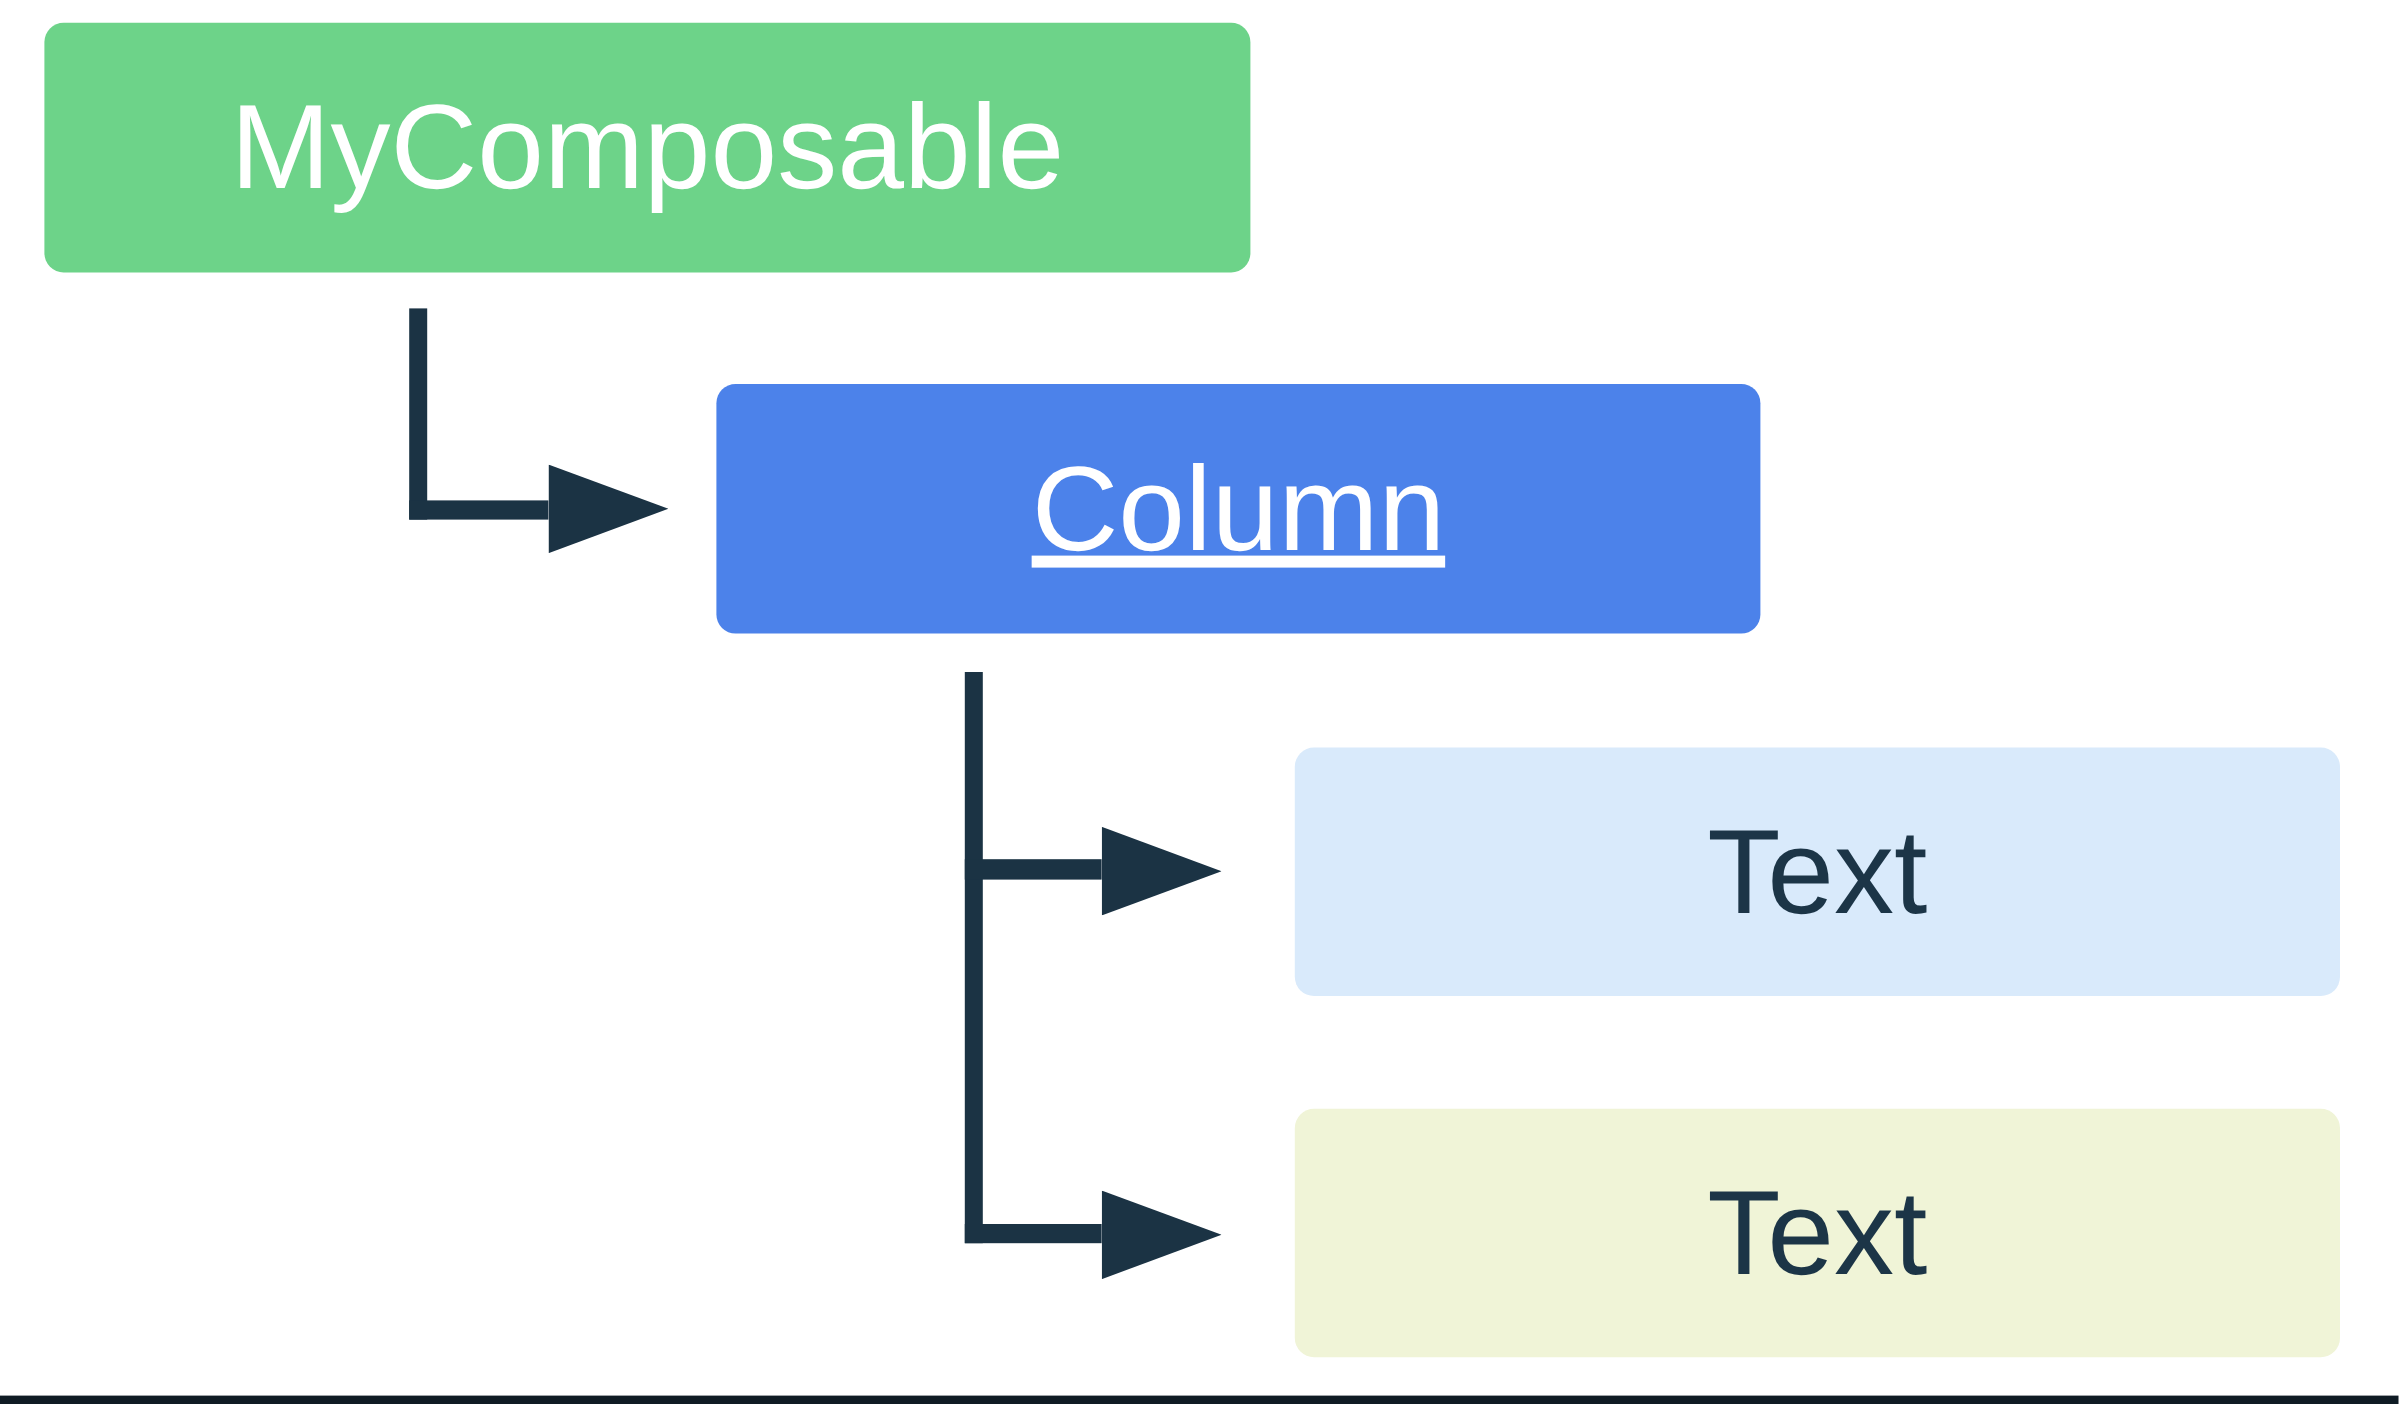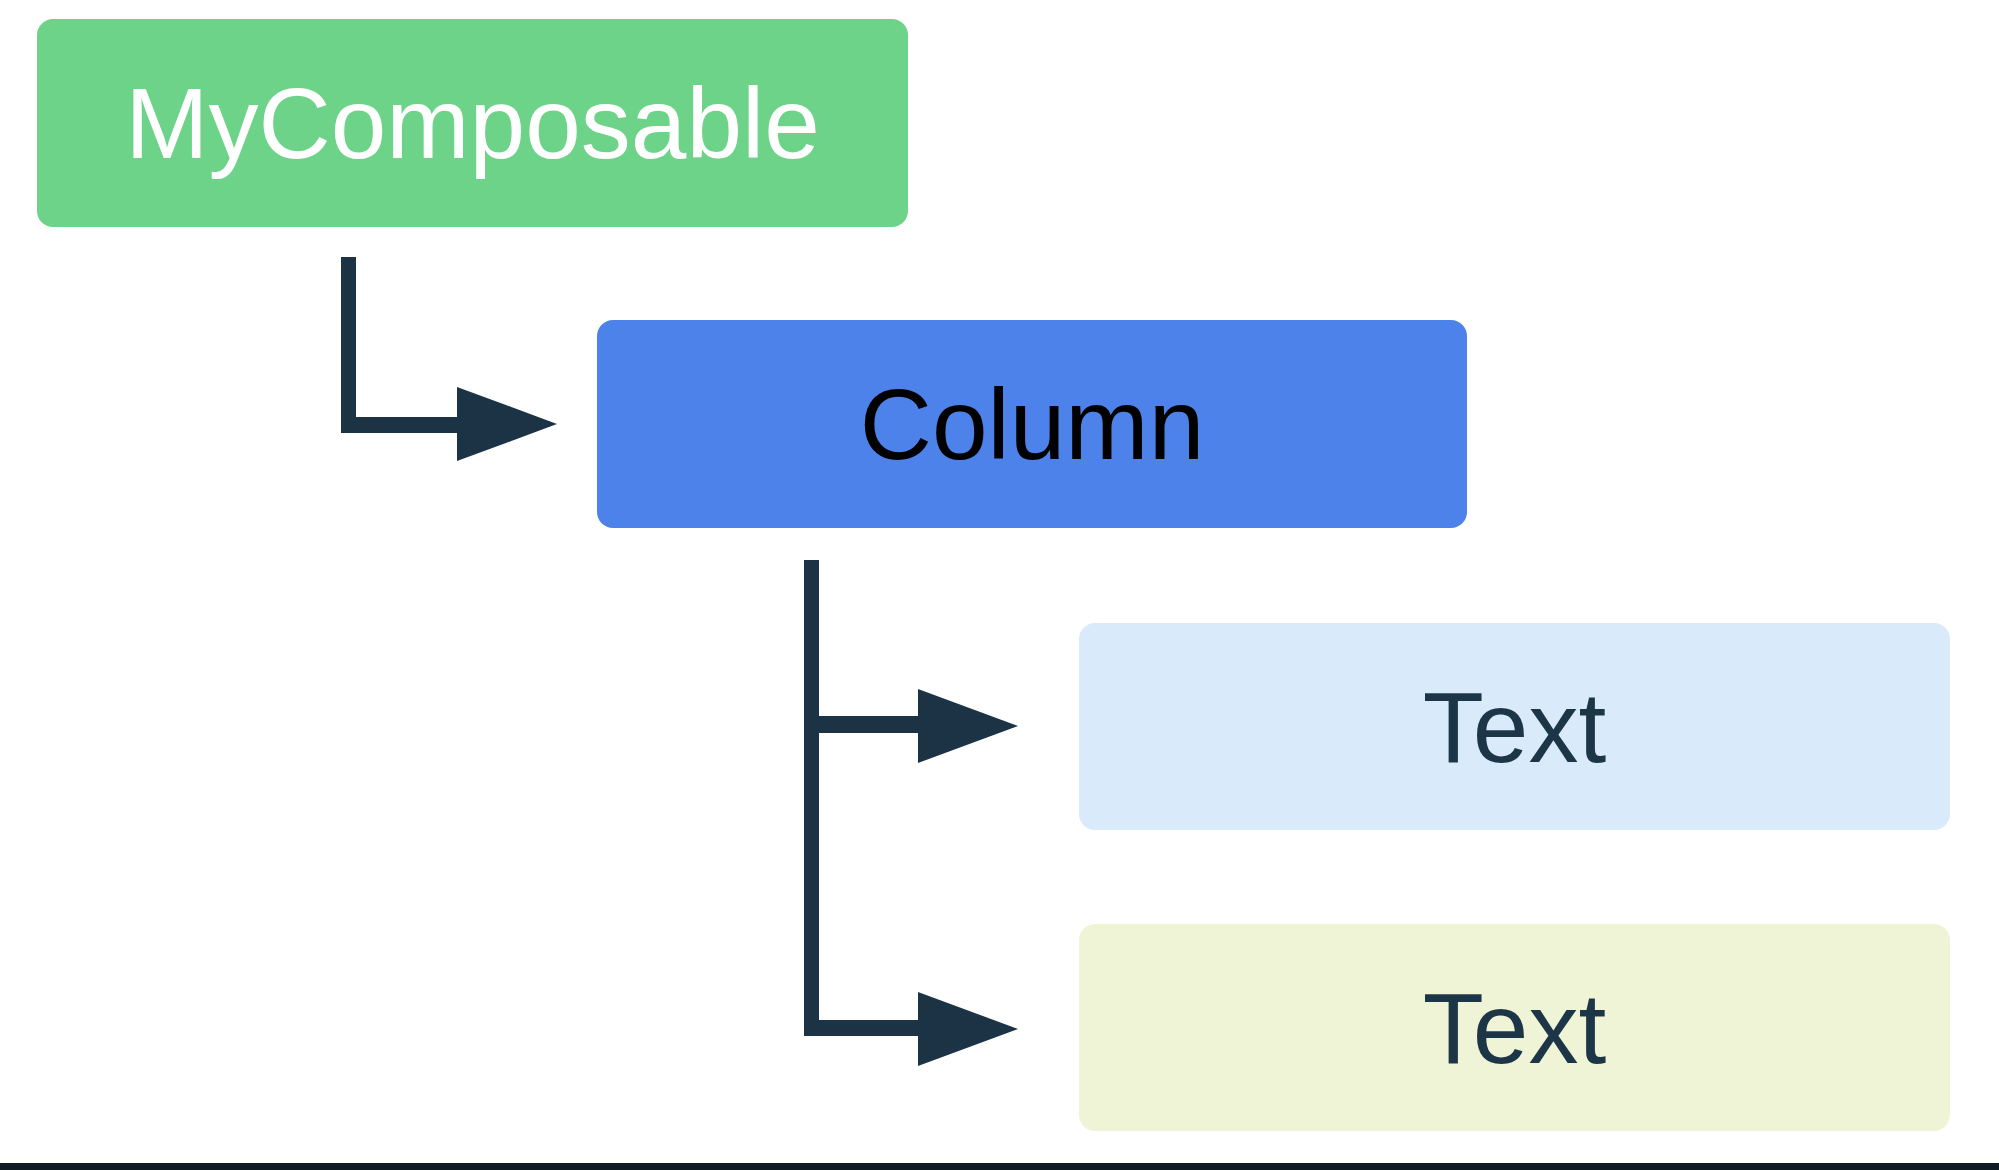--- a/index.html
+++ b/index.html
@@ -18,21 +18,21 @@
   .node {
     position: absolute;
     border-radius: 16px;
     display: flex;
     align-items: center;
     justify-content: center;
     font-size: 100px;
     line-height: 1;
     white-space: nowrap;
   }
-  .node-root     { left: 37px;   top: 19px;  width: 871px; height: 208px; }
+  .node-root     { left: 37px;   top: 19px;  width: 1005px; height: 208px; }
   .node-column   { left: 597px;  top: 320px; width: 870px; height: 208px; }
   .node-text1    { left: 1079px; top: 623px; width: 871px; height: 207px; }
   .node-text2    { left: 1079px; top: 924px; width: 871px; height: 207px; }
 
   .edge-seg {
     position: absolute;
   }
   
   .edgeA-v { left: 341px; top: 257px; width: 15px;  height: 176px; }
   .edgeA-h { left: 341px; top: 417px; width: 116px; height: 16px;  }
@@ -65,21 +65,21 @@
 <div id="stage">
 
   <div class="node node-root" style="background-color: rgb(109, 211, 137); color: rgb(255, 255, 255);">
     <span>MyComposable</span>
   </div>
 
   <div class="edge-seg edgeA-v" style="background-color: rgb(27, 51, 68);"></div>
   <div class="edge-seg edgeA-h" style="background-color: rgb(27, 51, 68);"></div>
   <div class="edge-seg edgeA-head arrow-head" style="background-color: rgb(27, 51, 68);"></div>
 
-  <div class="node node-column" style="background-color: rgb(76, 130, 234); color: #000000;">
+  <div class="node node-column" style="background-color: rgb(76, 130, 234); color: #ffffff; text-decoration: underline;">
     <span>Column</span>
   </div>
 
   <div class="edge-seg edgeB-trunk" style="background-color: rgb(27, 51, 68);"></div>
 
   <div class="edge-seg edgeB1-h" style="background-color: rgb(27, 51, 68);"></div>
   <div class="edge-seg edgeB1-head arrow-head" style="background-color: rgb(27, 51, 68);"></div>
 
   <div class="edge-seg edgeB2-h" style="background-color: rgb(27, 51, 68);"></div>
   <div class="edge-seg edgeB2-head arrow-head" style="background-color: rgb(27, 51, 68);"></div>

